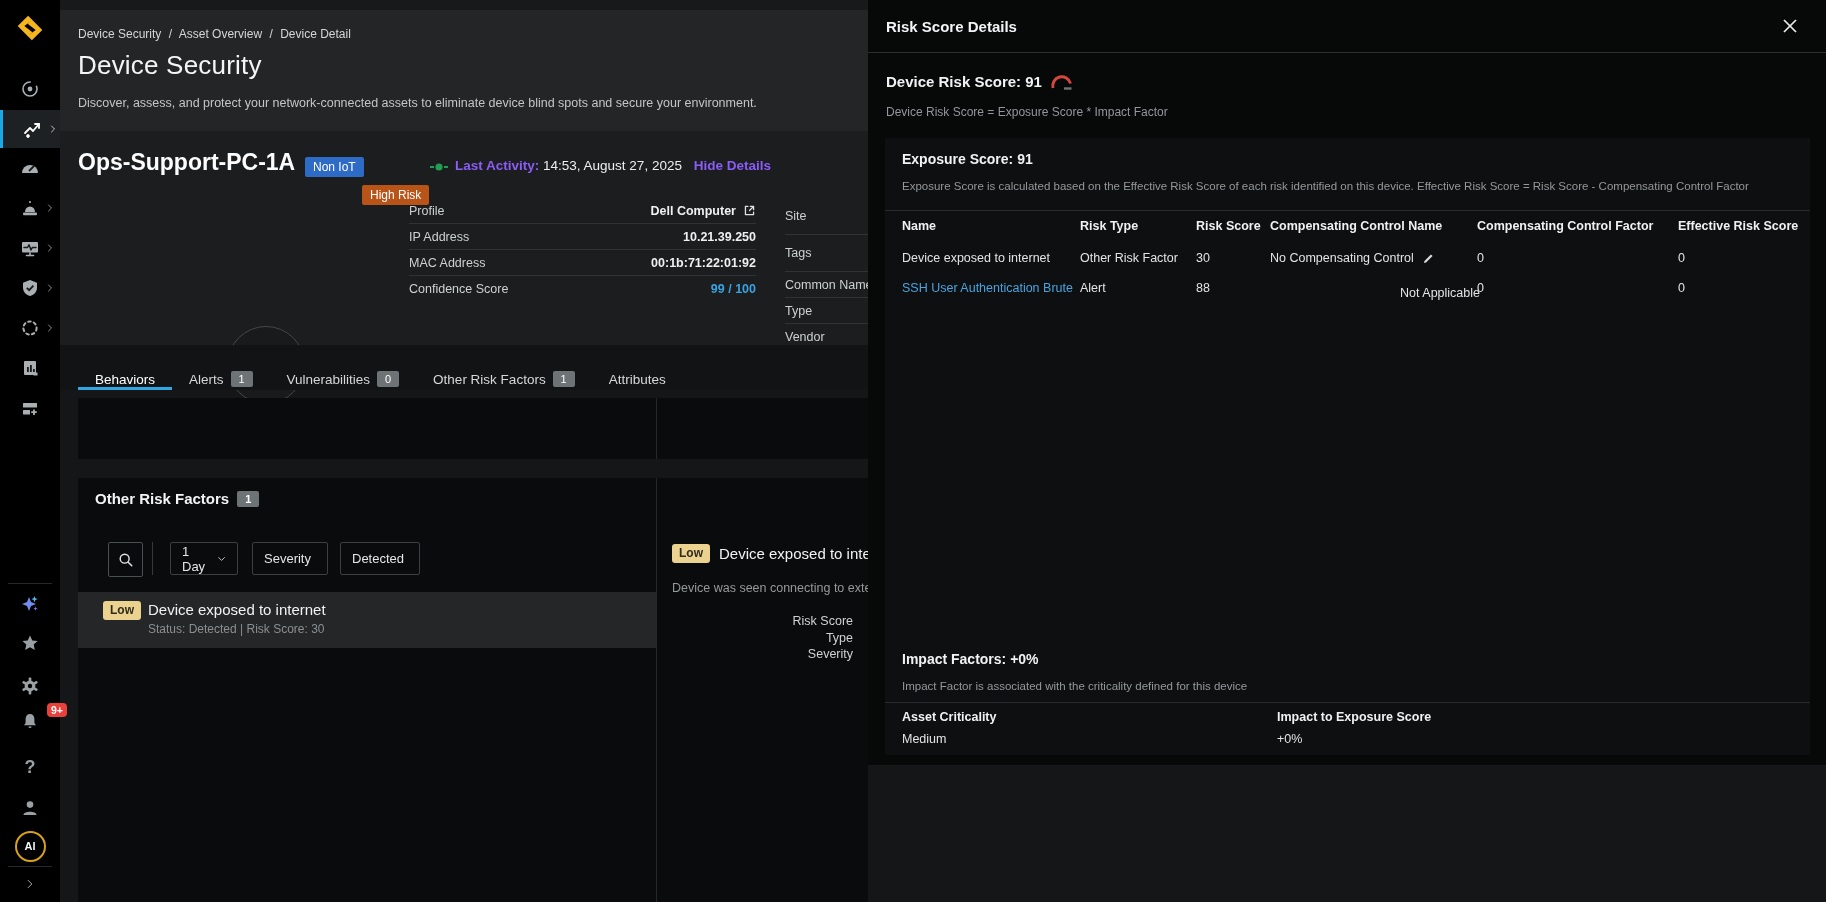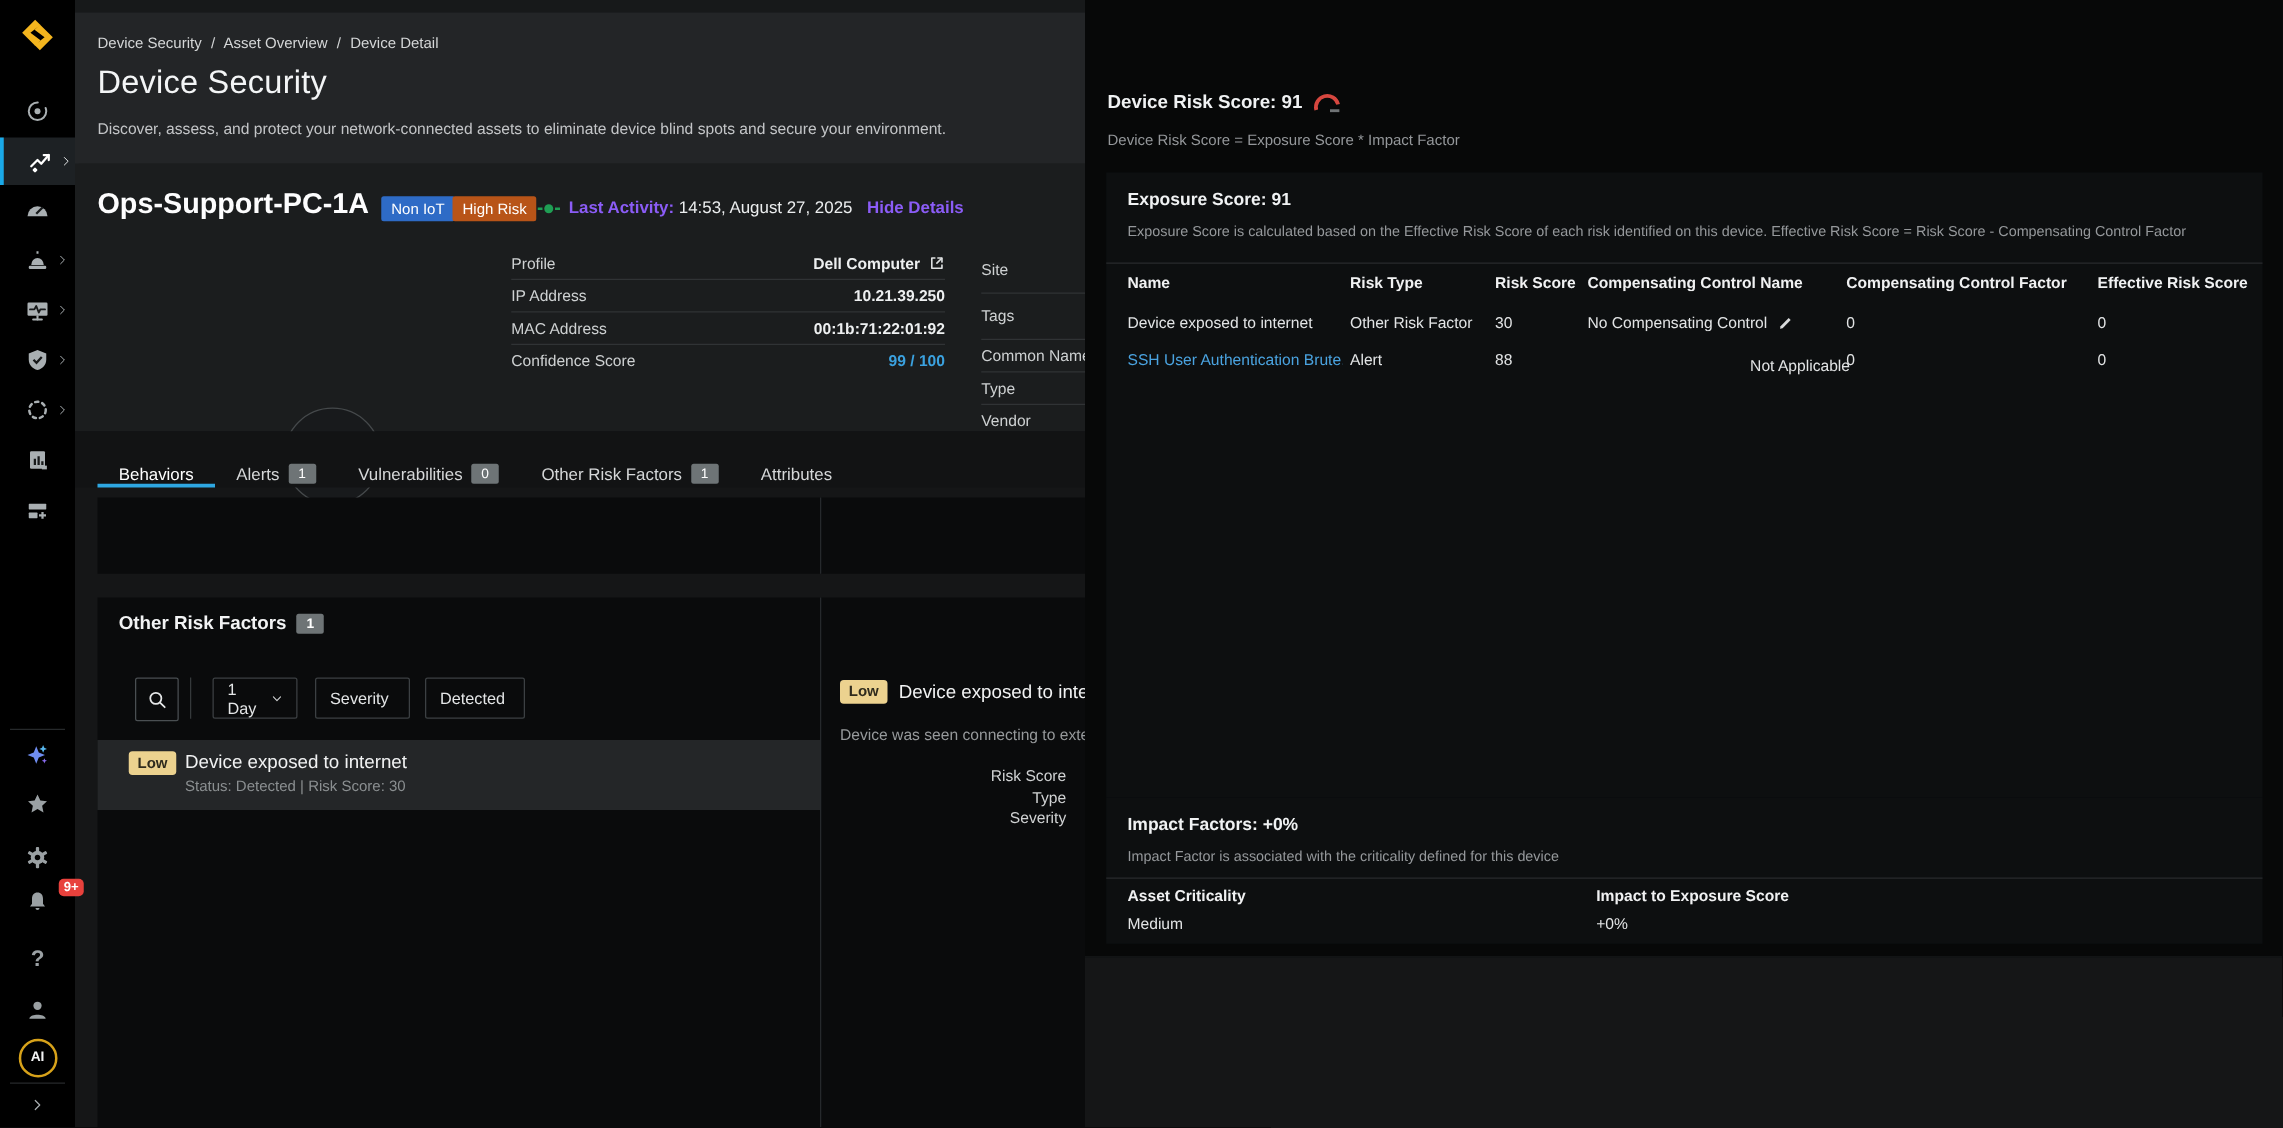--- a/index.html
+++ b/index.html
@@ -24,21 +24,21 @@
   .breadcrumb{position:absolute;left:18px;top:17px;font-size:12px;color:#d4d6d7;}
   .breadcrumb span{margin-right:4px;}
   .page-title{position:absolute;left:18px;top:40px;font-size:26px;font-weight:400;color:#f3f5f6;letter-spacing:.2px;}
   .page-desc{position:absolute;left:18px;top:86px;font-size:12.5px;color:#c3c5c7;}
 
   
   .device-section{position:absolute;left:60px;top:131px;width:808px;height:214px;background:#1b1d1e;text-align:right;}
   .dev-name{position:absolute;left:18px;top:18px;font-size:23px;font-weight:600;color:#fdfdfe;}
   .badge{display:inline-block;font-size:12px;color:#fff;border-radius:2px;padding:3px 8px;line-height:14px;}
   .badge.noniot{background:#2e6bc6;}
-  .badge.highrisk{background:#b85418;}
+  .badge.highrisk{background:#b85418;margin-top:28px;}
   .linktext{color:#8b5cf6;}
   .lastact{position:absolute;top:27px;font-size:13.5px;}
   .avatar{position:absolute;left:167px;top:195px;width:76px;height:76px;border:1px solid #45494b;border-radius:50%;
     background:#181a1c;display:flex;align-items:center;justify-content:center;}
   .score-row{position:absolute;left:146px;top:273px;display:flex;align-items:center;gap:7px;font-size:14px;color:#e9ebec;}
 
   .attr-left{position:absolute;left:349px;top:67px;width:347px;}
   .attr-right{position:absolute;left:725px;top:67px;width:143px;}
   .attr-row{display:flex;justify-content:space-between;align-items:center;height:25px;border-bottom:1px solid #303335;font-size:12.5px;}
   .attr-row:last-child{border-bottom:none;}
@@ -421,20 +421,29 @@
       <span class="low-badge">Low</span>
       <span>Device exposed to inter</span>
     </div>
     <div class="detail-pane-desc">Device was seen connecting to exter</div>
     <div class="detail-field" style="left:594px;top:136px;">Risk Score</div>
     <div class="detail-field" style="left:594px;top:153px;">Type</div>
     <div class="detail-field" style="left:594px;top:169px;">Severity</div>
   </div>
 
   <div class="risk-panel">
+    <div class="panel-header">
+      <span class="panel-title">Risk Score Details</span>
+      <span class="panel-close">
+        <svg width="16" height="16" viewBox="0 0 16 16" style="stroke:#e8eaeb;stroke-width:1.7;">
+            <line x1="2" y1="2" x2="14" y2="14"></line>
+            <line x1="14" y1="2" x2="2" y2="14"></line>
+          </svg>
+      </span>
+    </div>
 
     <div class="drs-line">
       <span>Device Risk Score: 91</span>
       <svg width="24" height="16" viewBox="0 0 24 16">
         <path d="M14,14.5 L21.5,14.5" stroke="#6f7375" stroke-width="2.4" fill="none"></path>
         <path d="M3,14 A9,9 0 1 1 20.5,9.5" stroke="#d6473f" stroke-width="3" fill="none"></path>
       </svg>
     </div>
     <div class="drs-formula">Device Risk Score = Exposure Score * Impact Factor</div>
 

